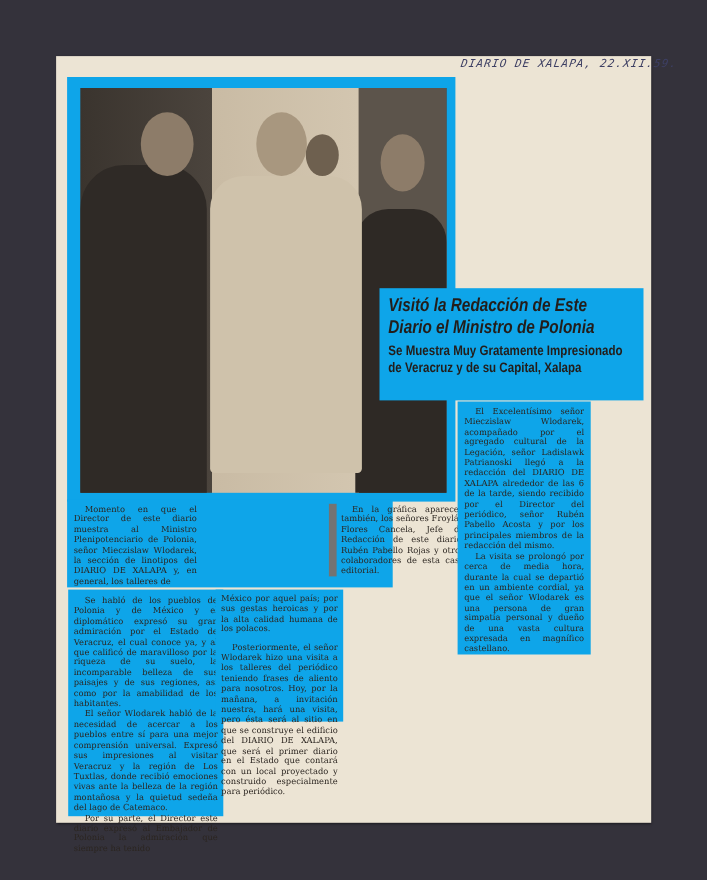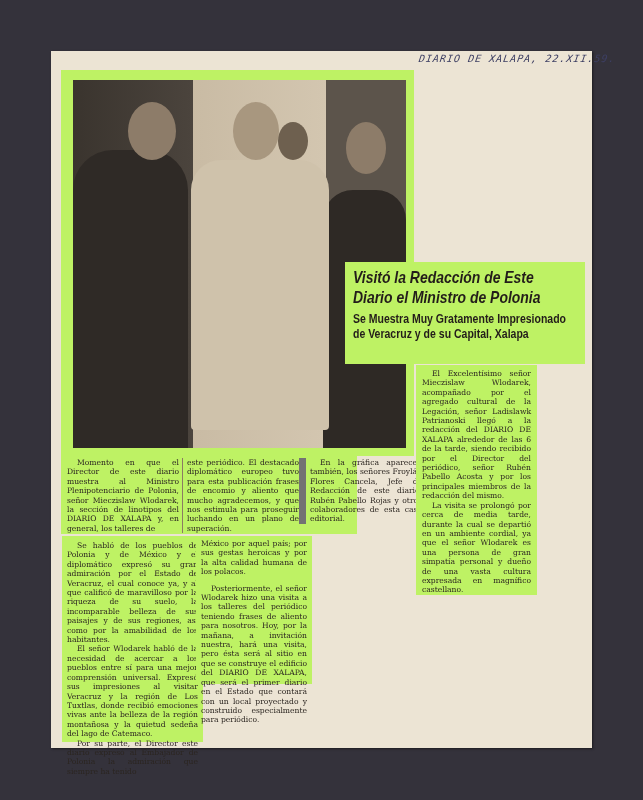--- a/index.html
+++ b/index.html
@@ -1,39 +1,39 @@
 <!DOCTYPE html>
 <html><head>
 <meta charset="utf-8">
 <style>
   html,body{margin:0;padding:0;}
   body{width:643px;height:800px;background:#34323b;position:relative;overflow:hidden;font-family:"DejaVu Serif",serif;}
   .sheet{position:absolute;left:51px;top:51px;width:541px;height:697px;background:#ece4d4;box-shadow:1px 1px 2px #1c1b20;}
   .date{position:absolute;left:419px;top:53px;font-family:"DejaVu Sans Mono",monospace;font-size:10px;color:#3d3f63;font-style:italic;letter-spacing:1px;transform:skewX(-8deg);}
-  .clip{position:absolute;background:#bef264;color:#2b2520;}
+  .clip{position:absolute;background:#0ea5e9;color:#2b2520;}
   .photo-clip{left:61px;top:70px;width:353px;height:386px;}
   .photo{position:absolute;left:73px;top:80px;width:333px;height:368px;background:
      radial-gradient(ellipse 40px 48px at 244px 153px,#d8c9b0 0,#d8c9b0 55%,transparent 56%),
      linear-gradient(90deg,#3a342e 0,#4b443d 36%,#c9bba4 36%,#d3c6b0 76%,#3e3832 76%,#4a433c 100%);
      overflow:hidden;}
   .photo .coat{position:absolute;left:118px;top:80px;width:138px;height:270px;background:#cfc2ab;border-radius:30px 30px 4px 4px;}
   .photo .head{position:absolute;border-radius:50%;background:#8d7c69;}
   .photo .wall{position:absolute;right:0;top:0;width:80px;height:200px;background:#5c544b;}
   .photo .leftman{position:absolute;left:0;top:70px;width:115px;height:300px;background:#2f2a26;border-radius:40px 40px 0 0;}
   .photo .rightman{position:absolute;left:250px;top:110px;width:83px;height:260px;background:#2e2925;border-radius:30px 30px 0 0;}
   .headline-clip{left:345px;top:262px;width:240px;height:102px;padding:6px 8px;box-sizing:border-box;}
   .hl1{font-family:"Liberation Sans",sans-serif;font-weight:bold;font-style:italic;font-size:17px;line-height:20px;color:#231d1a;transform:scaleX(0.82);transform-origin:left;white-space:nowrap;}
   .hl2{font-family:"Liberation Sans",sans-serif;font-weight:bold;font-size:12.5px;line-height:15px;margin-top:4px;color:#231d1a;transform:scaleX(0.84);transform-origin:left;white-space:nowrap;}
   .txt{font-size:7.6px;line-height:9.4px;text-align:justify;color:#2b2520;}
   .txt p{margin:0;text-indent:10px;}
   .cap-clip{left:61px;top:454px;width:296px;height:80px;}
   .cap-col{position:absolute;top:4px;width:112px;}
   .cap-col.c1{left:6px;} .cap-col.c2{left:121px;border-left:1px solid #8b7a63;padding-left:4px;} .cap-col.c3{left:238px;border-left:7px solid #737373;padding-left:4px;}
   .c1col-clip{left:62px;top:536px;width:141px;height:206px;padding:5px 5px;box-sizing:border-box;}
-  .c2col-clip{left:196px;top:536px;width:116px;height:148px;padding:3px 5px;box-sizing:border-box;}
+  .c2col-clip{left:196px;top:536px;width:116px;height:120px;padding:3px 5px;box-sizing:border-box;}
   .c3col-clip{left:416px;top:365px;width:121px;height:230px;padding:4px 6px;box-sizing:border-box;}
   .gap{height:7px;}
 </style>
 </head>
 <body>
 
 <div class="sheet"></div>
 
 <div class="date">DIARIO DE XALAPA, 22.XII.59.</div>
 
@@ -53,31 +53,28 @@
   <div class="hl1">Visitó la Redacción de Este</div>
   <div class="hl1">Diario el Ministro de Polonia</div>
   <div class="hl2">Se Muestra Muy Gratamente Impresionado</div>
   <div class="hl2" style="margin-top:0">de Veracruz y de su Capital, Xalapa</div>
 </div>
 
 <div class="clip cap-clip">
   <div class="cap-col c1 txt">
       <p>Momento en que el Director de este diario muestra al Ministro Plenipotenciario de Polonia, señor Mieczislaw Wlodarek, la sección de linotipos del DIARIO DE XALAPA y, en general, los talleres de</p>
     </div>
-  <div class="cap-col c2 txt">
-      <p style="text-indent:0">este periódico. El destacado diplomático europeo tuvo para esta publicación frases de encomio y aliento que mucho agradecemos, y que nos estimula para proseguir luchando en un plano de superación.</p>
-    </div>
   <div class="cap-col c3 txt">
       <p>En la gráfica aparecen también, los señores Froylán Flores Cancela, Jefe de Redacción de este diario, Rubén Pabello Rojas y otros colaboradores de esta casa editorial.</p>
     </div>
 </div>
 
 <div class="clip c3col-clip txt">
   <p>El Excelentísimo señor Mieczislaw Wlodarek, acompañado por el agregado cultural de la Legación, señor Ladislawk Patrianoski llegó a la redacción del DIARIO DE XALAPA alrededor de las 6 de la tarde, siendo recibido por el Director del periódico, señor Rubén Pabello Acosta y por los principales miembros de la redacción del mismo.</p>
-  <p>La visita se prolongó por cerca de media tarde, durante la cual se departió en un ambiente cordial, ya que el señor Wlodarek es una persona de gran simpatía personal y dueño de una vasta cultura expresada en magnífico castellano.</p>
+  <p>La visita se prolongó por cerca de media hora, durante la cual se departió en un ambiente cordial, ya que el señor Wlodarek es una persona de gran simpatía personal y dueño de una vasta cultura expresada en magnífico castellano.</p>
 </div>
 
 <div class="clip c1col-clip txt">
   <p>Se habló de los pueblos de Polonia y de México y el diplomático expresó su gran admiración por el Estado de Veracruz, el cual conoce ya, y al que calificó de maravilloso por la riqueza de su suelo, la incomparable belleza de sus paisajes y de sus regiones, así como por la amabilidad de los habitantes.</p>
   <p>El señor Wlodarek habló de la necesidad de acercar a los pueblos entre sí para una mejor comprensión universal. Expresó sus impresiones al visitar Veracruz y la región de Los Tuxtlas, donde recibió emociones vivas ante la belleza de la región montañosa y la quietud sedeña del lago de Catemaco.</p>
   <p>Por su parte, el Director este diario expresó al Embajador de Polonia la admiración que siempre ha tenido</p>
 </div>
 
 <div class="clip c2col-clip txt">
   <p style="text-indent:0">México por aquel país; por sus gestas heroicas y por la alta calidad humana de los polacos.</p>

